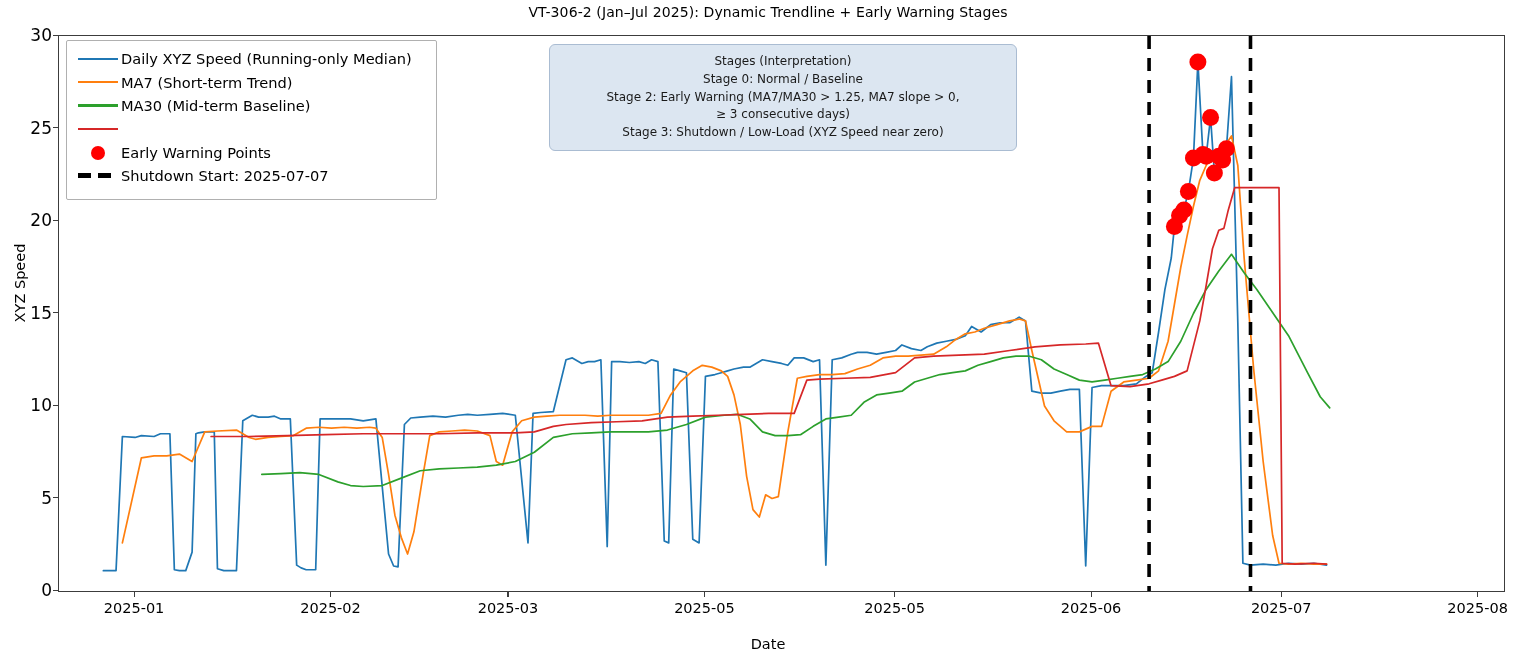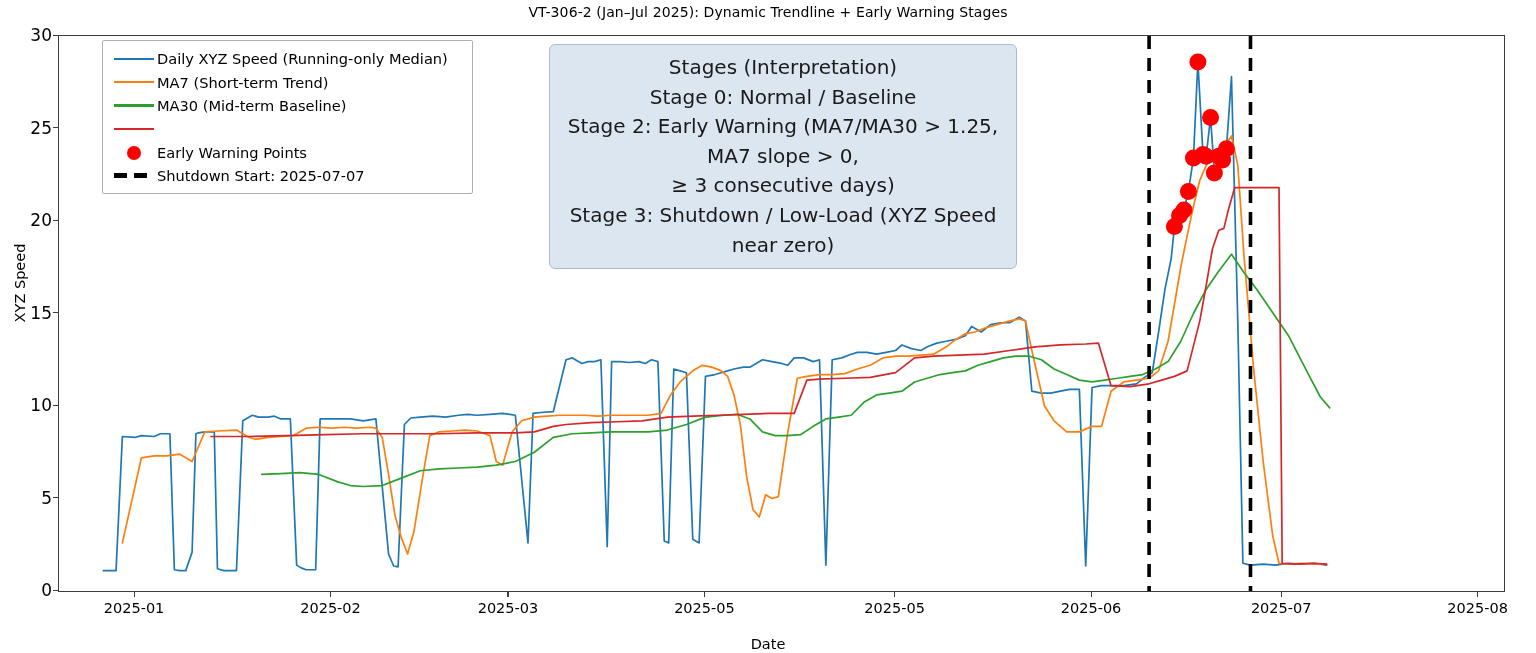--- a/index.html
+++ b/index.html
@@ -87,26 +87,25 @@
     text-align: center;
     font-size: 14.5px;
     color: #000000;
     transform: rotate(-90deg);
   }
   #legend-box {
     position: absolute;
     left: 66px;
     top: 40px;
     width: 371px;
-    padding: 6px 8px 6px 8px;
+    padding: 6px 8px 12px 8px;
     background: rgba(255,255,255,0.92);
     border: 1px solid #b0b0b0;
     border-radius: 2px;
     box-sizing: border-box;
-    margin-left: 36px;
   }
   .legend-row {
     display: flex;
     align-items: center;
     height: 23.4px;
   }
   .legend-glyph {
     width: 46px;
     height: 20px;
     position: relative;
@@ -145,21 +144,21 @@
     position: absolute;
     left: 549px;
     top: 44px;
     width: 468px;
     padding: 8px 10px;
     background: #dce6f1;
     border: 1px solid #aabcd2;
     border-radius: 6px;
     box-sizing: border-box;
     text-align: center;
-    font-size: 20px;
+    font-size: 12px;
     line-height: 1.48;
     color: #1a1a1a;
   }
 </style>
 </head>
 <body>
 
 <div id="figure">
 
   <div id="chart-title">VT-306-2 (Jan–Jul 2025): Dynamic Trendline + Early Warning Stages</div>

